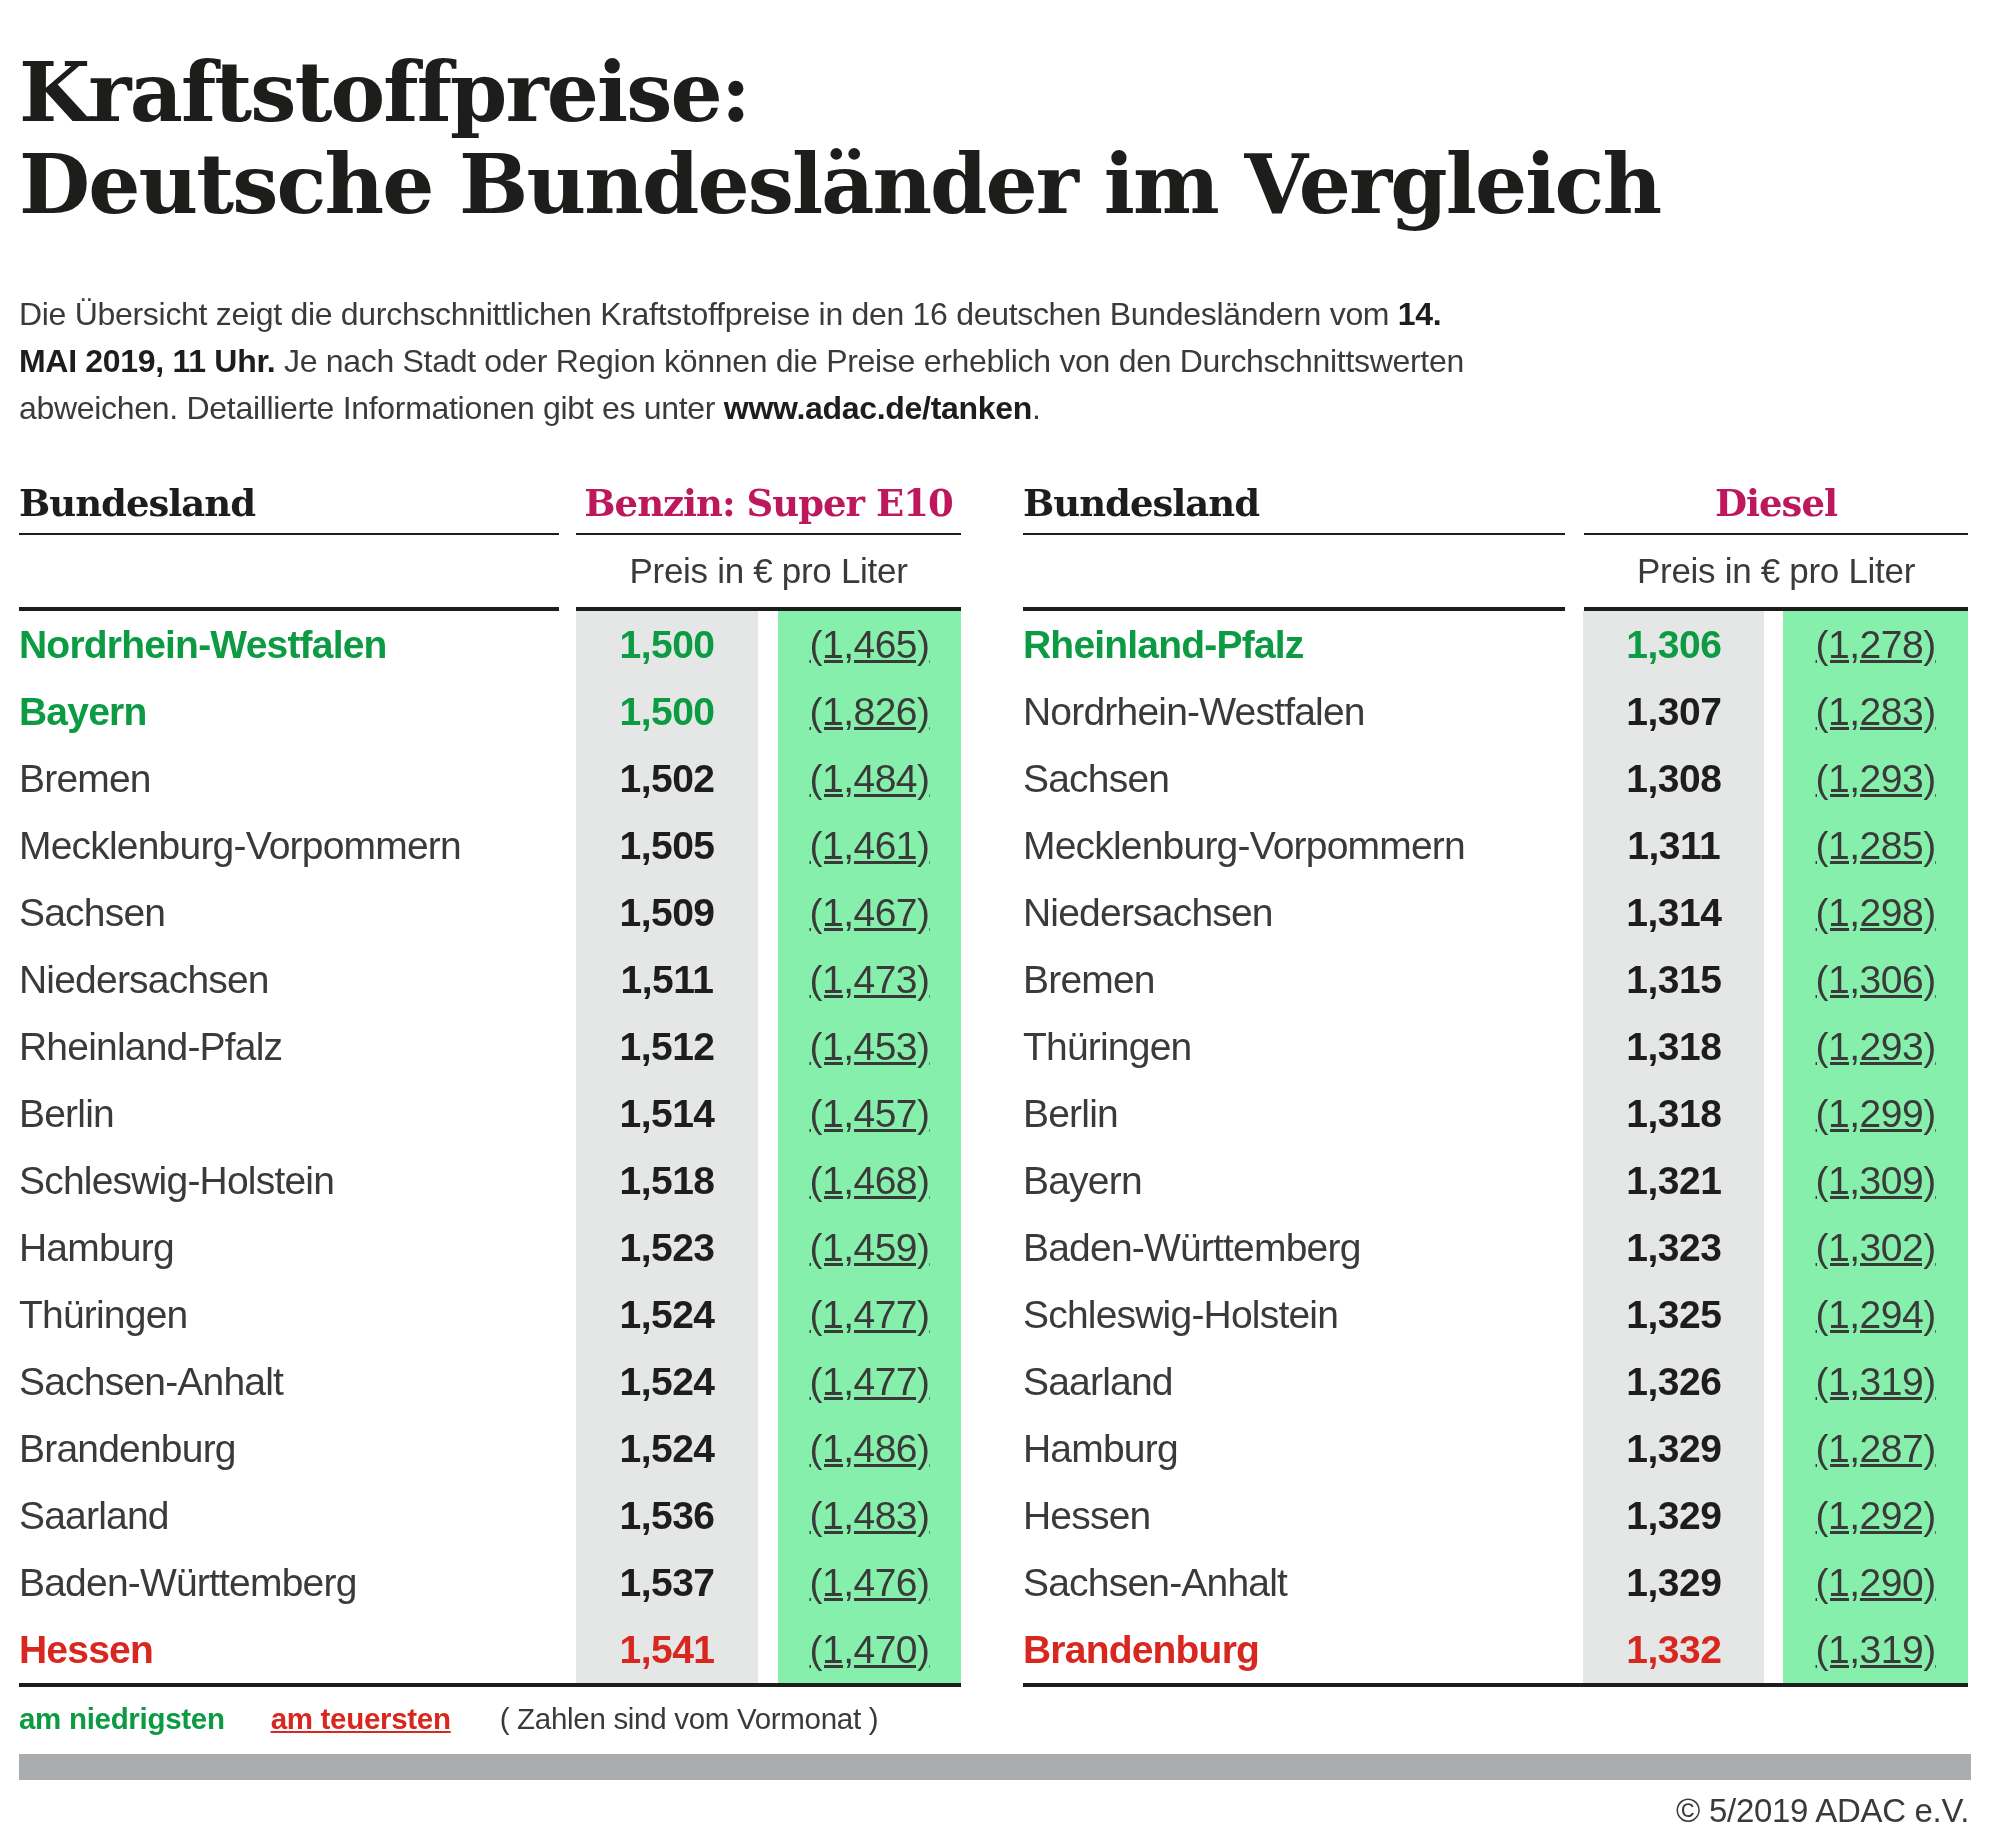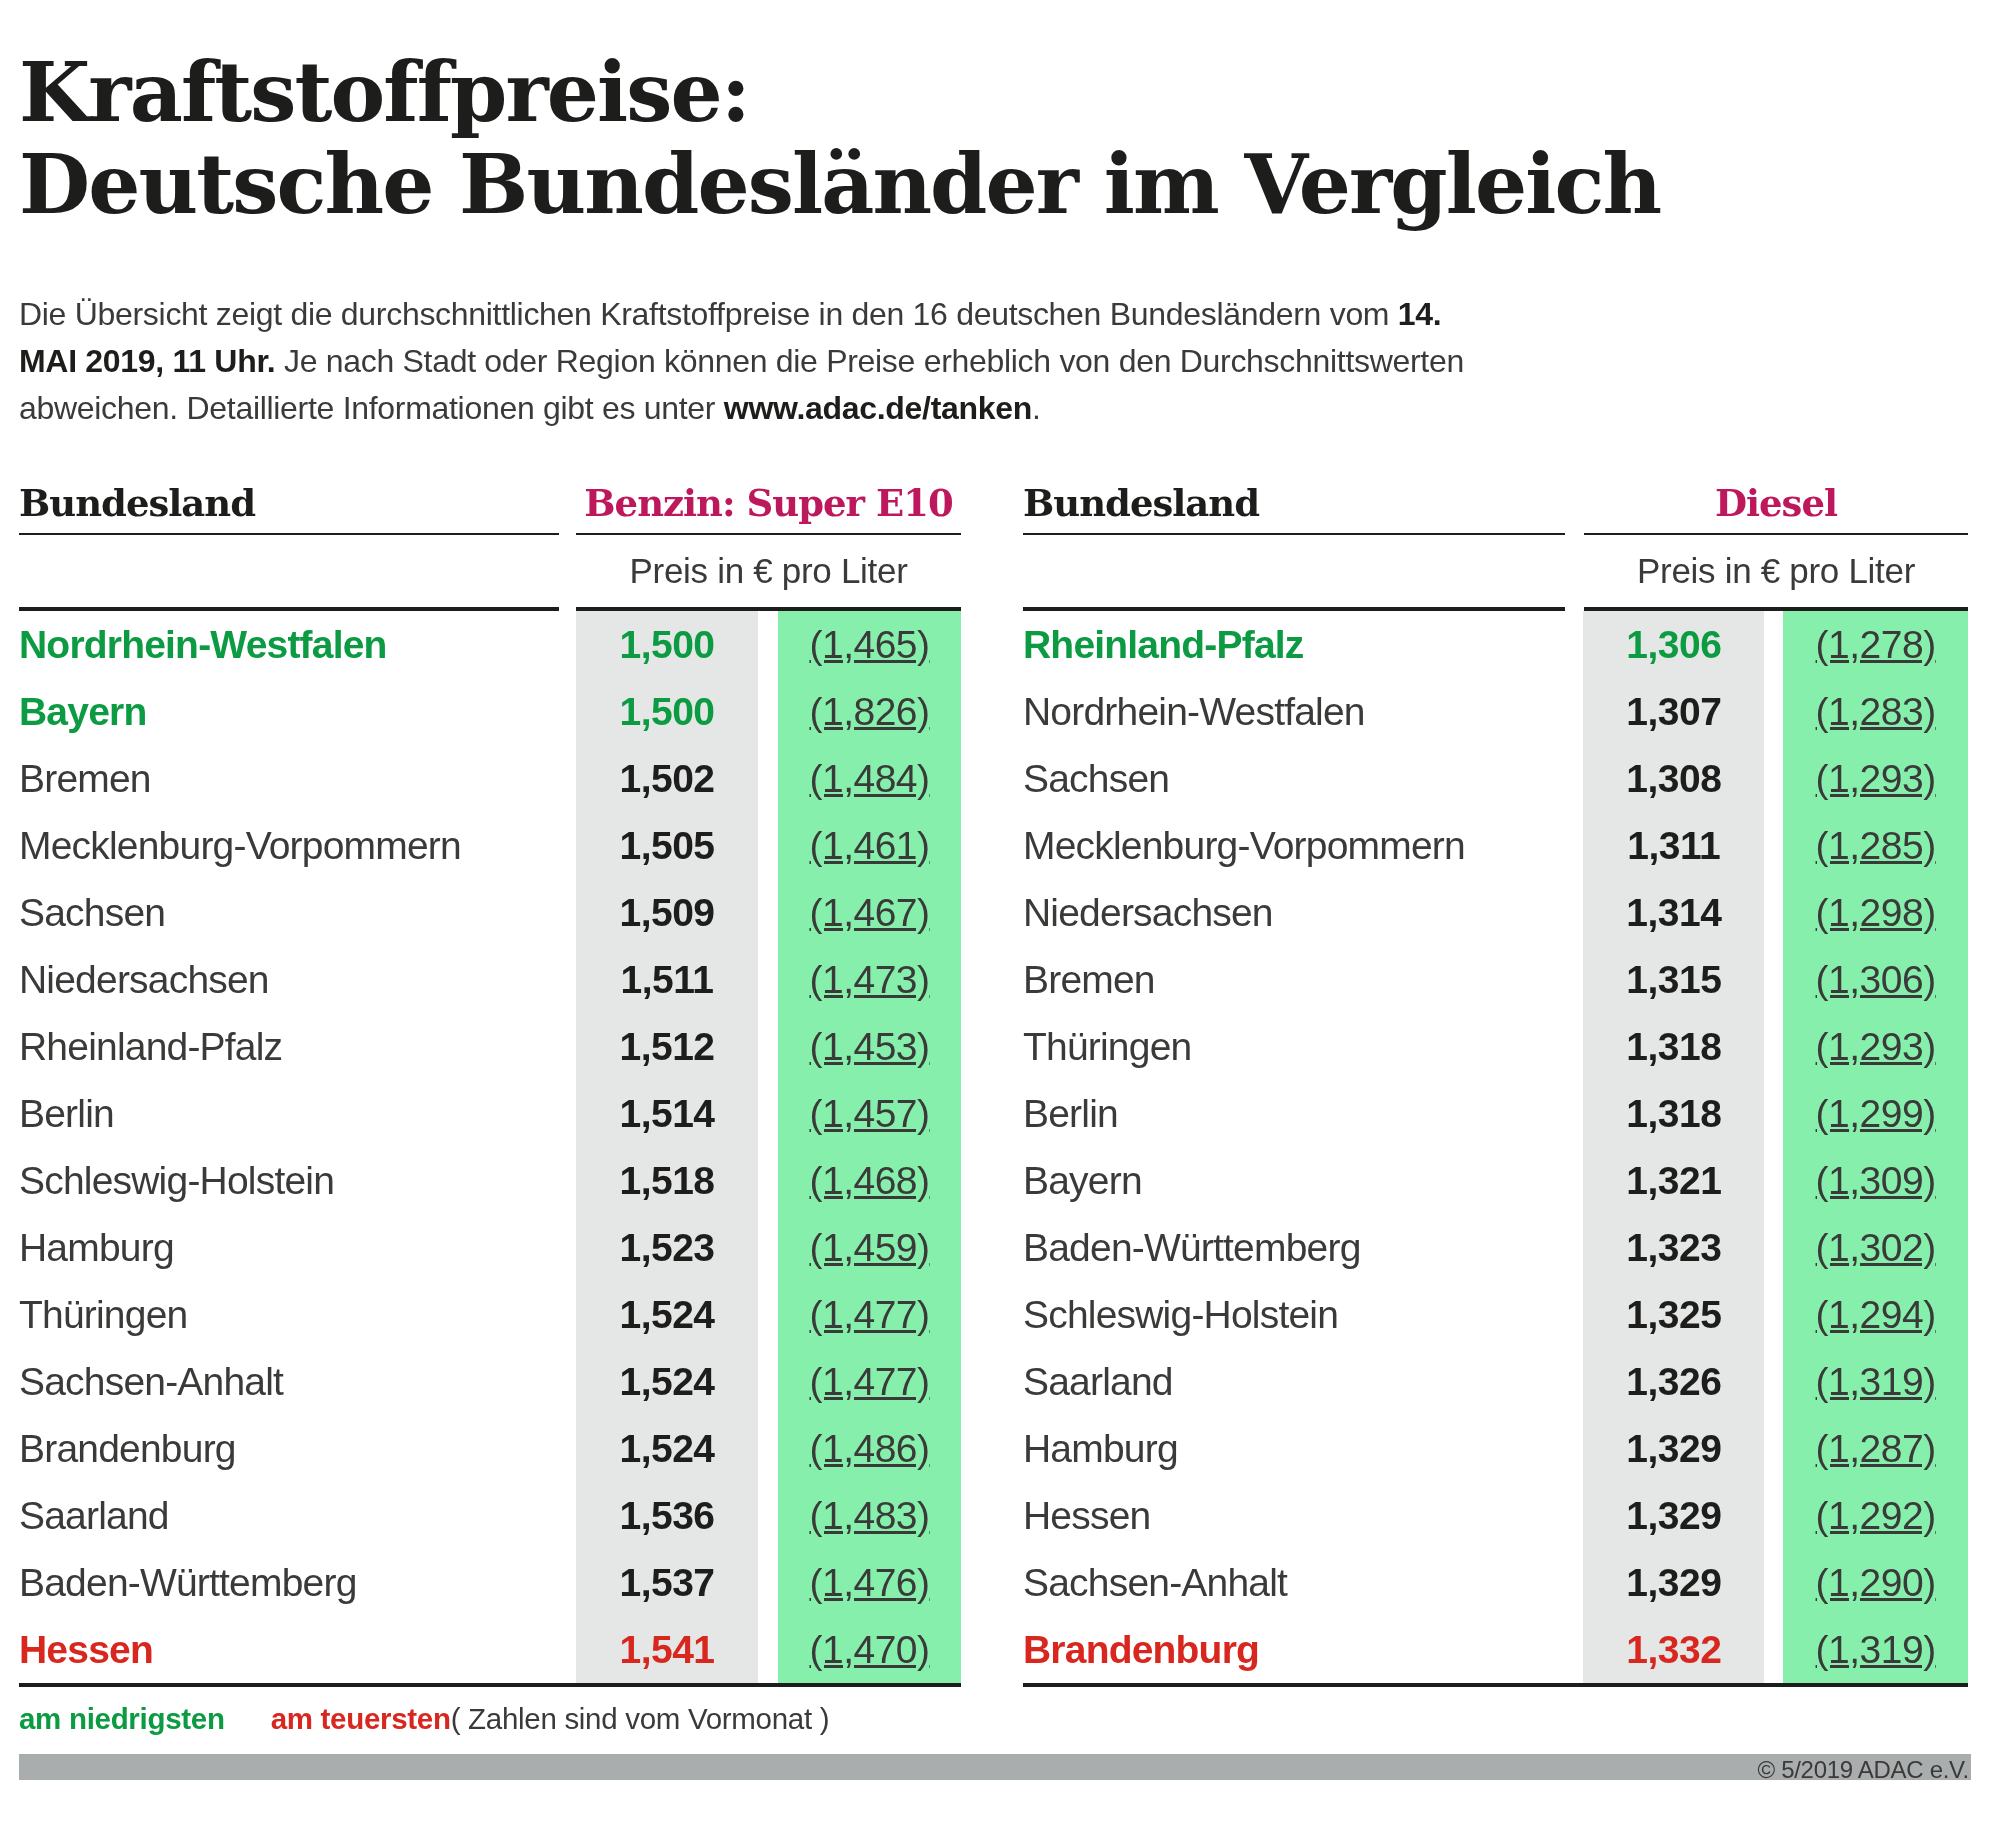--- a/index.html
+++ b/index.html
@@ -51,26 +51,26 @@
     font-size:39px;color:#3a3a39;letter-spacing:-0.5px;text-decoration:underline;}
   .row.status-lowest .cell.name,
   .row.status-lowest .cell.value{color:var(--green,#0c9b42);font-weight:bold;}
   .row.status-highest .cell.name,
   .row.status-highest .cell.value{color:var(--red,#d8271f);font-weight:bold;}
   .bottom-rule{height:3.8px;background:#1d1d1b;}
   
   .legend{position:absolute;left:19px;top:1702px;display:flex;align-items:center;
     font-size:29.5px;letter-spacing:-0.3px;}
   .legend .lowest{color:var(--green,#0c9b42);font-weight:bold;margin-right:46px;}
-  .legend .highest{color:var(--red,#d8271f);font-weight:bold;}
+  .legend .highest{color:var(--red,#d8271f);font-weight:bold;margin-right:49px;text-decoration:underline;}
   .legend .note{color:#3a3a39;}
   
   .footer-bar{position:absolute;left:19px;top:1754px;width:1952px;height:26px;
     background:var(--bar,#a9adad);}
-  .credit{position:absolute;right:21px;top:1756px;font-size:24px;color:#3a3a39;
+  .credit{position:absolute;right:21px;top:1792px;font-size:33px;color:#3a3a39;
     letter-spacing:-0.3px;}
 </style>
 </head>
 <body>
 
 <div class="page">
 
   <div class="title">
     <div>Kraftstoffpreise:</div>
     <div>Deutsche Bundesländer im Vergleich</div>

